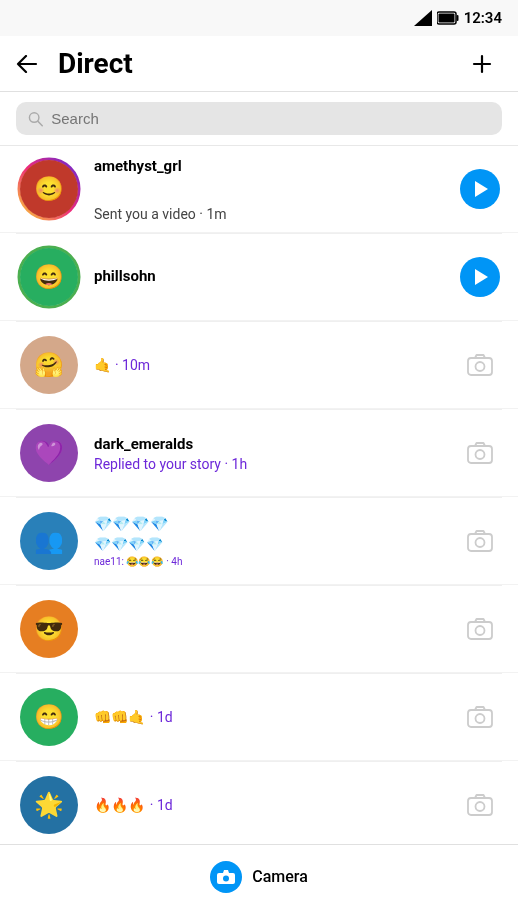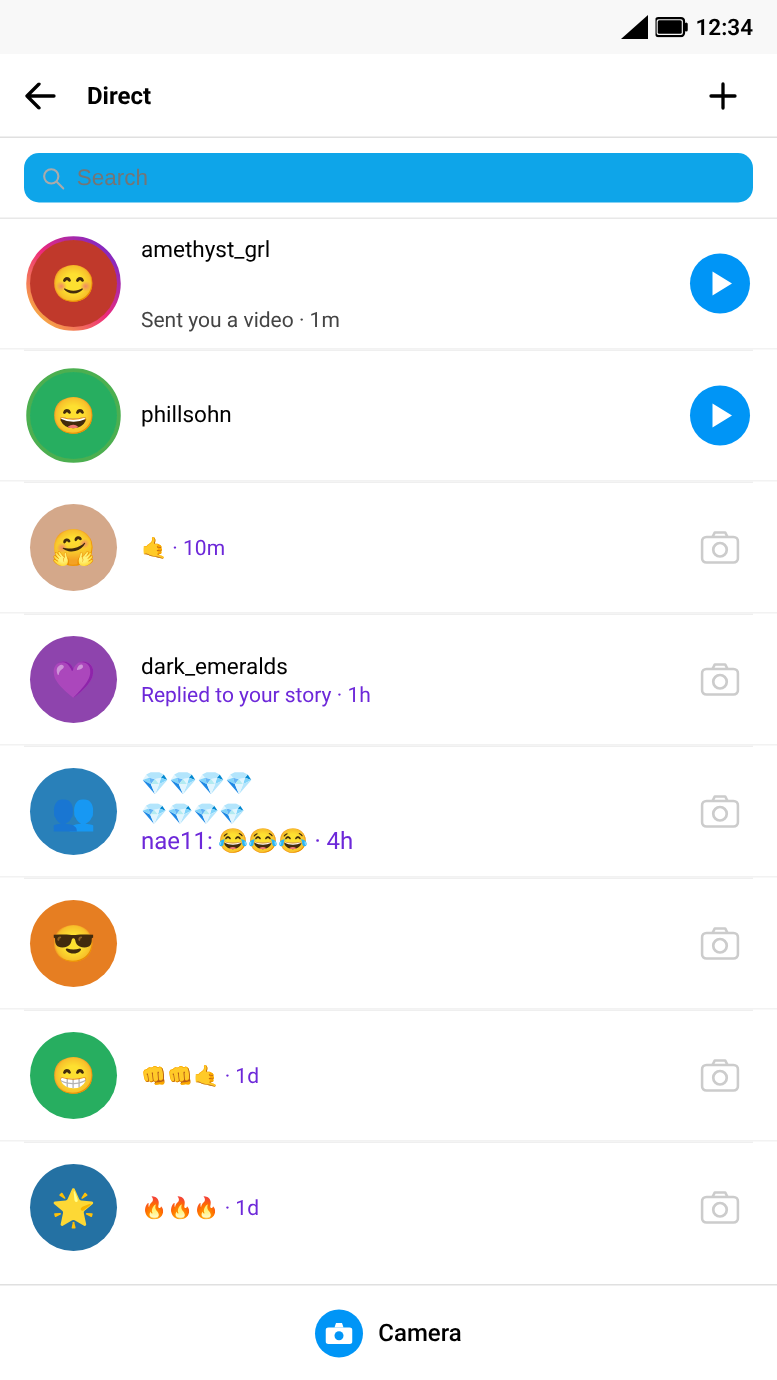--- a/index.html
+++ b/index.html
@@ -44,40 +44,40 @@
       padding: 0 16px;
       border-bottom: 1px solid #e0e0e0;
       position: relative;
     }
     .header-back {
       cursor: pointer;
       padding: 8px;
       margin-left: -8px;
     }
     .header-title {
-      font-size: 16px;
+      font-size: 28px;
       font-weight: 700;
       margin-left: 12px;
       flex: 1;
     }
     .header-plus {
       cursor: pointer;
       padding: 8px;
       font-size: 24px;
       font-weight: 300;
       color: #000;
     }
 
     
     .search-container {
       padding: 10px 16px;
       border-bottom: 1px solid #e8e8e8;
     }
     .search-input-wrap {
-      background: #0ea5e9;
+      background: #e5e5e5;
       border-radius: 10px;
       display: flex;
       align-items: center;
       padding: 8px 12px;
       gap: 8px;
     }
     .search-input {
       border: none;
       background: transparent;
       outline: none;
@@ -123,21 +123,21 @@
       color: #fff;
     }
 
     
     .message-info {
       flex: 1;
       min-width: 0;
     }
     .message-username {
       font-size: 15px;
-      font-weight: 400;
+      font-weight: 700;
       color: #000;
       margin-bottom: 3px;
     }
     .message-preview {
       font-size: 14px;
       color: #6d28d9;
       white-space: nowrap;
       overflow: hidden;
       text-overflow: ellipsis;
     }
@@ -173,21 +173,21 @@
       height: 0;
       border-top: 8px solid transparent;
       border-bottom: 8px solid transparent;
       border-left: 13px solid #fff;
       margin-left: 2px;
     }
 
     
     .bottom-bar {
       position: fixed;
-      bottom: 0;
+      bottom: 12px;
       width: 518px;
       height: 64px;
       background: #fff;
       border-top: 1px solid #e0e0e0;
       display: flex;
       align-items: center;
       justify-content: center;
       gap: 10px;
       cursor: pointer;
     }
@@ -334,21 +334,21 @@
     </svg>
       </div>
     </div>
     <div class="divider"></div>
     <div class="message-item">
       <div class="avatar-wrap">
         <div class="avatar-placeholder" style="position: absolute; top: 50%; left: 50%; transform: translate(-50%, -50%); width: 58px; height: 58px; border-radius: 50%; background: rgb(41, 128, 185); display: flex; align-items: center; justify-content: center; font-size: 24px;">👥</div>
       </div>
       <div class="message-info">
         <div class="message-username">💎💎💎💎</div>
-        <div class="message-preview">💎💎💎💎<br><span style="font-size:16px">nae11: 😂😂😂 · 4h</span></div>
+        <div class="message-preview">💎💎💎💎<br><span style="font-size:10px">nae11: 😂😂😂 · 4h</span></div>
       </div>
       <div class="action-btn">
         <svg width="26" height="22" viewBox="0 0 26 22">
       <rect x="1" y="4" width="24" height="17" rx="3" fill="none" stroke="#ccc" stroke-width="1.8"></rect>
       <circle cx="13" cy="12.5" r="4.5" fill="none" stroke="#ccc" stroke-width="1.8"></circle>
       <path d="M8,4 L9.5,1 L16.5,1 L18,4" fill="none" stroke="#ccc" stroke-width="1.8" stroke-linejoin="round"></path>
     </svg>
       </div>
     </div>
     <div class="divider"></div>

